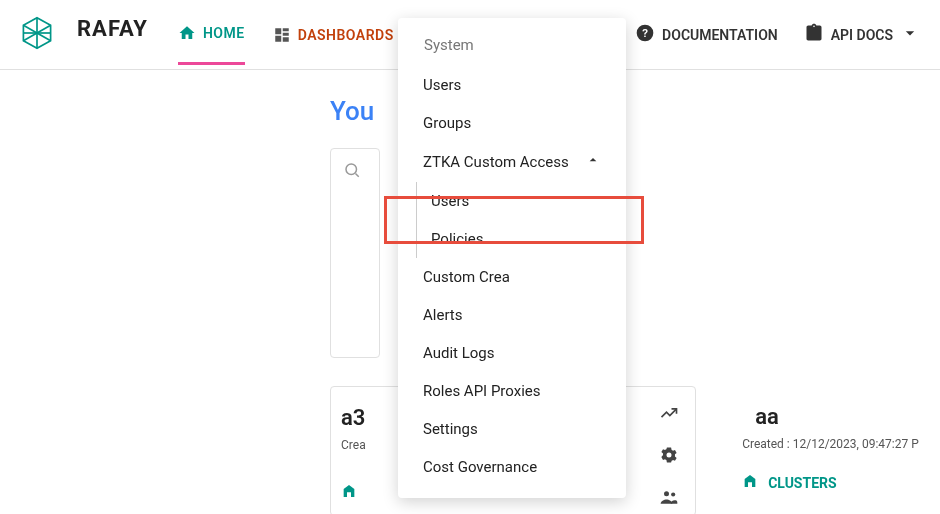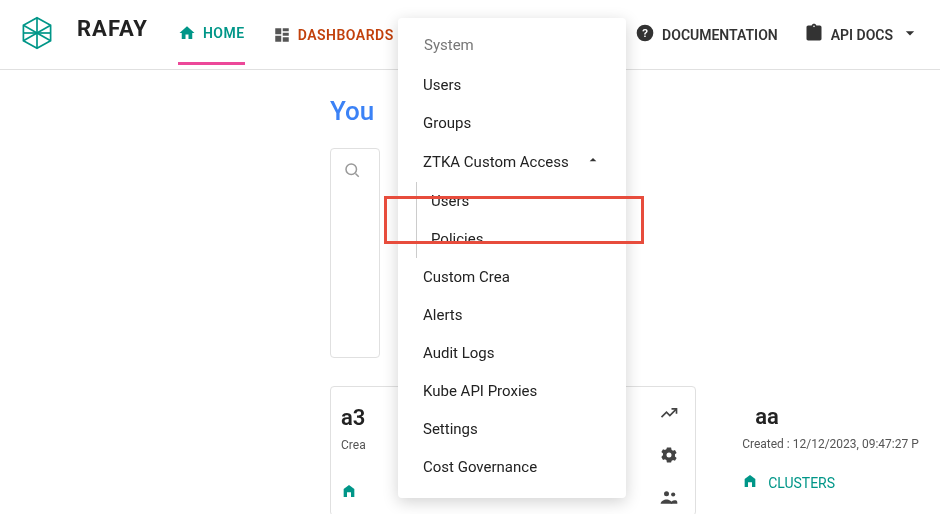--- a/index.html
+++ b/index.html
@@ -152,21 +152,21 @@
     margin-left:13px;
   }
   .card-sub {
     font-size: 12px;
     color: #555;
     margin-bottom: 22px;
   }
   .card-links { display:flex; flex-direction:column; gap:10px; }
   .card-link {
     display:flex; align-items:center; gap:10px;
-    color: #009688; font-size:14px; font-weight:400;
+    color: #009688; font-size:14px; font-weight:700;
     cursor:pointer;
   }
   .card-link svg { width:16px; height:16px; }
   .btn-outline {
     display:inline-flex; align-items:center; gap:10px;
     border: 1px solid #009688;
     color: #009688;
     padding: 8px 14px;
     border-radius: 4px;
     font-size: 14px;
@@ -276,21 +276,21 @@
   <div class="dd-item">
       <span>Custom Crea</span>
     </div>
   <div class="dd-item">
       <span>Alerts</span>
     </div>
   <div class="dd-item">
       <span>Audit Logs</span>
     </div>
   <div class="dd-item">
-      <span>Kube API Proxies</span>
+      <span>Roles API Proxies</span>
     </div>
   <div class="dd-item">
       <span>Settings</span>
     </div>
   <div class="dd-item">
       <span>Cost Governance</span>
     </div>
 </div>
 
 <div class="highlight-box"></div>

